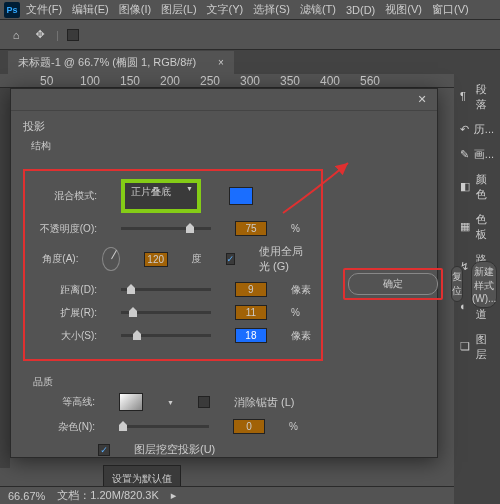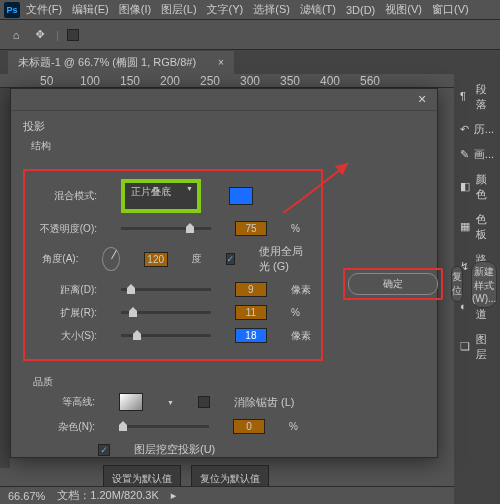--- a/index.html
+++ b/index.html
@@ -202,21 +202,20 @@
             </span>
           <span class="num-input">0</span>
           <span class="unit">%</span>
         </div>
         <div class="row" style="padding-left:65px">
           <span class="checkbox checked"></span>
           <span>图层挖空投影(U)</span>
         </div>
         <div class="default-btns">
           <span class="mini-btn">设置为默认值</span>
-          <span class="mini-btn">复位为默认值</span>
         </div>
       </div>
     </div>
     <div class="dialog-right">
       <div class="btn-wrap">
         <div class="btn" style="border-radius:10px;border:1px solid #888">确定</div>
       </div>
       <div class="btn">复位</div>
       <div class="btn">新建样式(W)...</div>
       <div class="row" style="margin:0">

